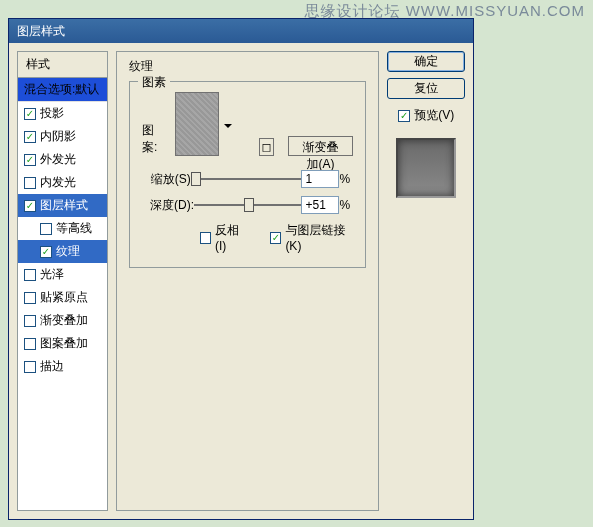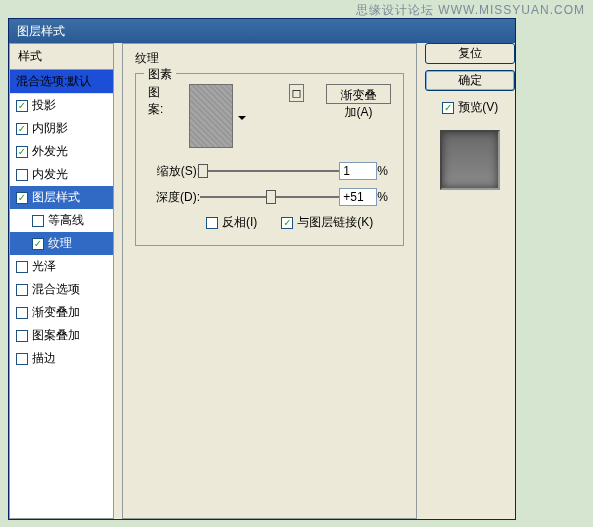--- a/index.html
+++ b/index.html
@@ -1,34 +1,34 @@
 <!DOCTYPE html>
 <html><head>
 <meta charset="utf-8">
 <style>
 * { box-sizing: border-box; margin: 0; padding: 0; font-family: "Microsoft YaHei", SimSun, sans-serif; font-size: 12px; }
 body { background: #d5e5d0; width: 593px; height: 527px; overflow: hidden; }
-.watermark { position: absolute; top: 2px; right: 8px; color: #7a8a9a; font-size: 12px; letter-spacing: 1px; }
-.window { position: absolute; top: 18px; left: 8px; width: 508px; height: 502px; background: #ece9d8; border: 1px solid #0a246a; }
+.watermark { position: absolute; top: 2px; right: 8px; color: #7a8a9a; font-size: 15px; letter-spacing: 1px; }
+.window { position: absolute; top: 18px; left: 8px; width: 466px; height: 502px; background: #ece9d8; border: 1px solid #0a246a; }
 .titlebar { height: 24px; background: linear-gradient(#3b6ea5, #2a5a95); color: #fff; padding: 4px 8px; font-size: 12px; display: flex; align-items: center; }
-.dialog-body { display: flex; padding: 0; gap: 8px; height: calc(100% - 24px); }
+.dialog-body { display: flex; padding: 8px; gap: 8px; height: calc(100% - 24px); }
 .styles-panel { width: 110px; border: 1px solid #919b9c; background: #fff; display: flex; flex-direction: column; }
 .styles-header { background: #ece9d8; border-bottom: 1px solid #919b9c; padding: 4px 8px; text-align: left; }
 .styles-list { flex: 1; overflow: auto; }
 .style-item { padding: 3px 6px; display: flex; align-items: center; gap: 4px; cursor: default; }
 .style-item.blend { background: #1d4ed8; border-bottom: 1px solid #e0e0e0; }
 .style-item.selected { background: #316ac5; color: #fff; }
 .style-item.indent { padding-left: 22px; }
 .chk { width: 12px; height: 12px; border: 1px solid #1c5180; background: #fff; display: inline-flex; align-items: center; justify-content: center; font-size: 10px; color: #21a121; line-height: 1; }
 .chk.unchecked { color: transparent; }
 .center-panel { flex: 1; border: 1px solid #919b9c; background: #ece9d8; padding: 6px 12px; }
 .section-title { margin-bottom: 6px; }
 .fieldset { border: 1px solid #919b9c; padding: 10px 12px 14px; position: relative; }
 .fieldset-label { position: absolute; top: -8px; left: 8px; background: #ece9d8; padding: 0 4px; font-family: Liberation Serif, serif; }
-.pattern-row { display: flex; align-items: flex-start; gap: 22px; margin-bottom: 14px; }
+.pattern-row { display: flex; align-items: flex-end; gap: 14px; margin-bottom: 14px; }
 .pattern-swatch { width: 64px; height: 64px; border: 1px solid #717171; background: repeating-linear-gradient(45deg,#8a8a8a 0 2px,#9a9a9a 2px 4px), #8f8f8f; background-blend-mode: overlay; position: relative; }
 .pattern-swatch::after { content: ""; position: absolute; right: -14px; top: 50%; border: 4px solid transparent; border-top-color: #000; }
 .small-btn { width: 20px; height: 18px; border: 1px solid #717171; background: #ece9d8; display: inline-flex; align-items: center; justify-content: center; }
 .snap-btn { height: 20px; padding: 2px 10px; border: 1px solid #717171; background: #ece9d8; }
 .slider-row { display: flex; align-items: center; gap: 0; margin-bottom: 8px; }
 .slider-label { width: 52px; text-align: right; }
 .slider-track { flex: 1; height: 14px; position: relative; }
 .slider-track::before { content: ""; position: absolute; left: 0; right: 0; top: 6px; height: 2px; background: #717171; }
 .slider-thumb { position: absolute; top: 0; width: 10px; height: 14px; background: #ece9d8; border: 1px solid #555; transform: translateX(-50%); }
 .num-input { width: 38px; height: 18px; border: 1px solid #7f9db9; background: #fff; text-align: left; padding: 1px 3px; }
@@ -86,21 +86,21 @@
             <div class="style-item selected indent">
               <span class="chk">✓</span>
               <span>纹理</span>
             </div>
             <div class="style-item">
               <span class="chk unchecked">✓</span>
               <span>光泽</span>
             </div>
             <div class="style-item">
               <span class="chk unchecked">✓</span>
-              <span>混合选项</span>
+              <span>贴紧原点</span>
             </div>
             <div class="style-item">
               <span class="chk unchecked">✓</span>
               <span>渐变叠加</span>
             </div>
             <div class="style-item">
               <span class="chk unchecked">✓</span>
               <span>图案叠加</span>
             </div>
             <div class="style-item">
@@ -153,25 +153,25 @@
           </label>
           <label class="inline-chk">
             <span class="chk">✓</span>
             <span>与图层链接(K)</span>
           </label>
         </div>
       </div>
     </div>
 
     <div class="right-panel">
+      <button class="btn default">
+          <span>确定</span>
+        </button>
       <button class="btn">
           <span>复位</span>
-        </button>
-      <button class="btn default">
-          <span>确定</span>
         </button>
       <label class="preview-chk">
         <span class="chk">✓</span>
         <span>预览(V)</span>
       </label>
       <div class="preview-box"></div>
     </div>
 
   </div>
 </div>

